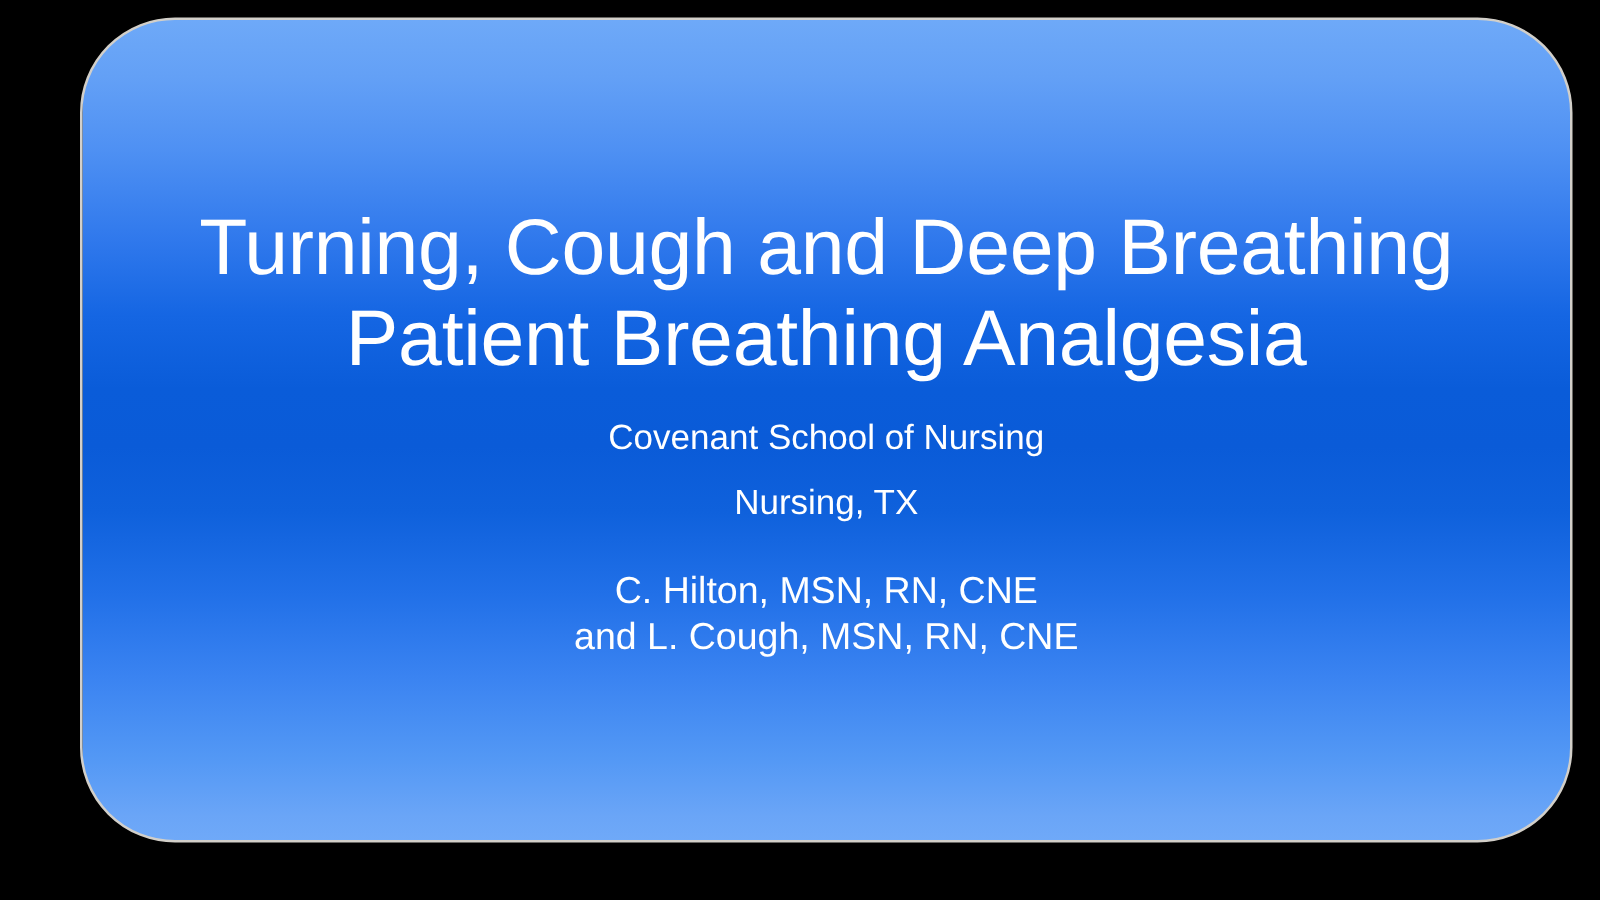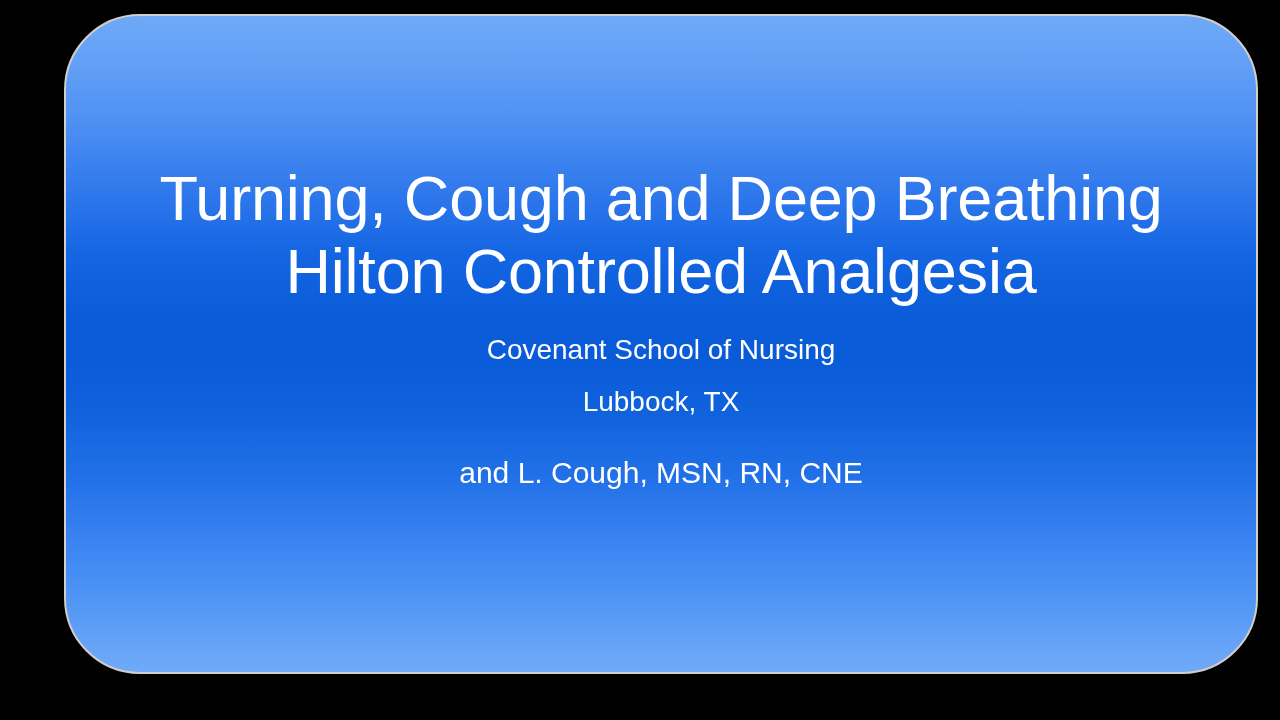--- a/index.html
+++ b/index.html
@@ -101,29 +101,30 @@
 <body>
 
 <div id="slide-canvas">
 
   <div id="slide-shape">
 
     <div id="slide-text-block">
 
       <div>
         <div class="title-line">Turning, Cough and Deep Breathing</div>
-        <div class="title-line">Hilton Controlled Analgesia</div>
+        <div class="title-line">Patient Breathing Analgesia</div>
       </div>
 
       <div id="slide-subtitle-block">
         <div class="subtitle-line">Covenant School of Nursing</div>
-        <div class="subtitle-line">Lubbock, TX</div>
+        <div class="subtitle-line">Nursing, TX</div>
 
         <div class="spacer-line">&nbsp;</div>
 
+        <div class="author-line">C. Hilton, MSN, RN, CNE</div>
         <div class="author-line">and L. Cough, MSN, RN, CNE</div>
       </div>
 
     </div>
 
   </div>
 
 </div>
 
 </body></html>

